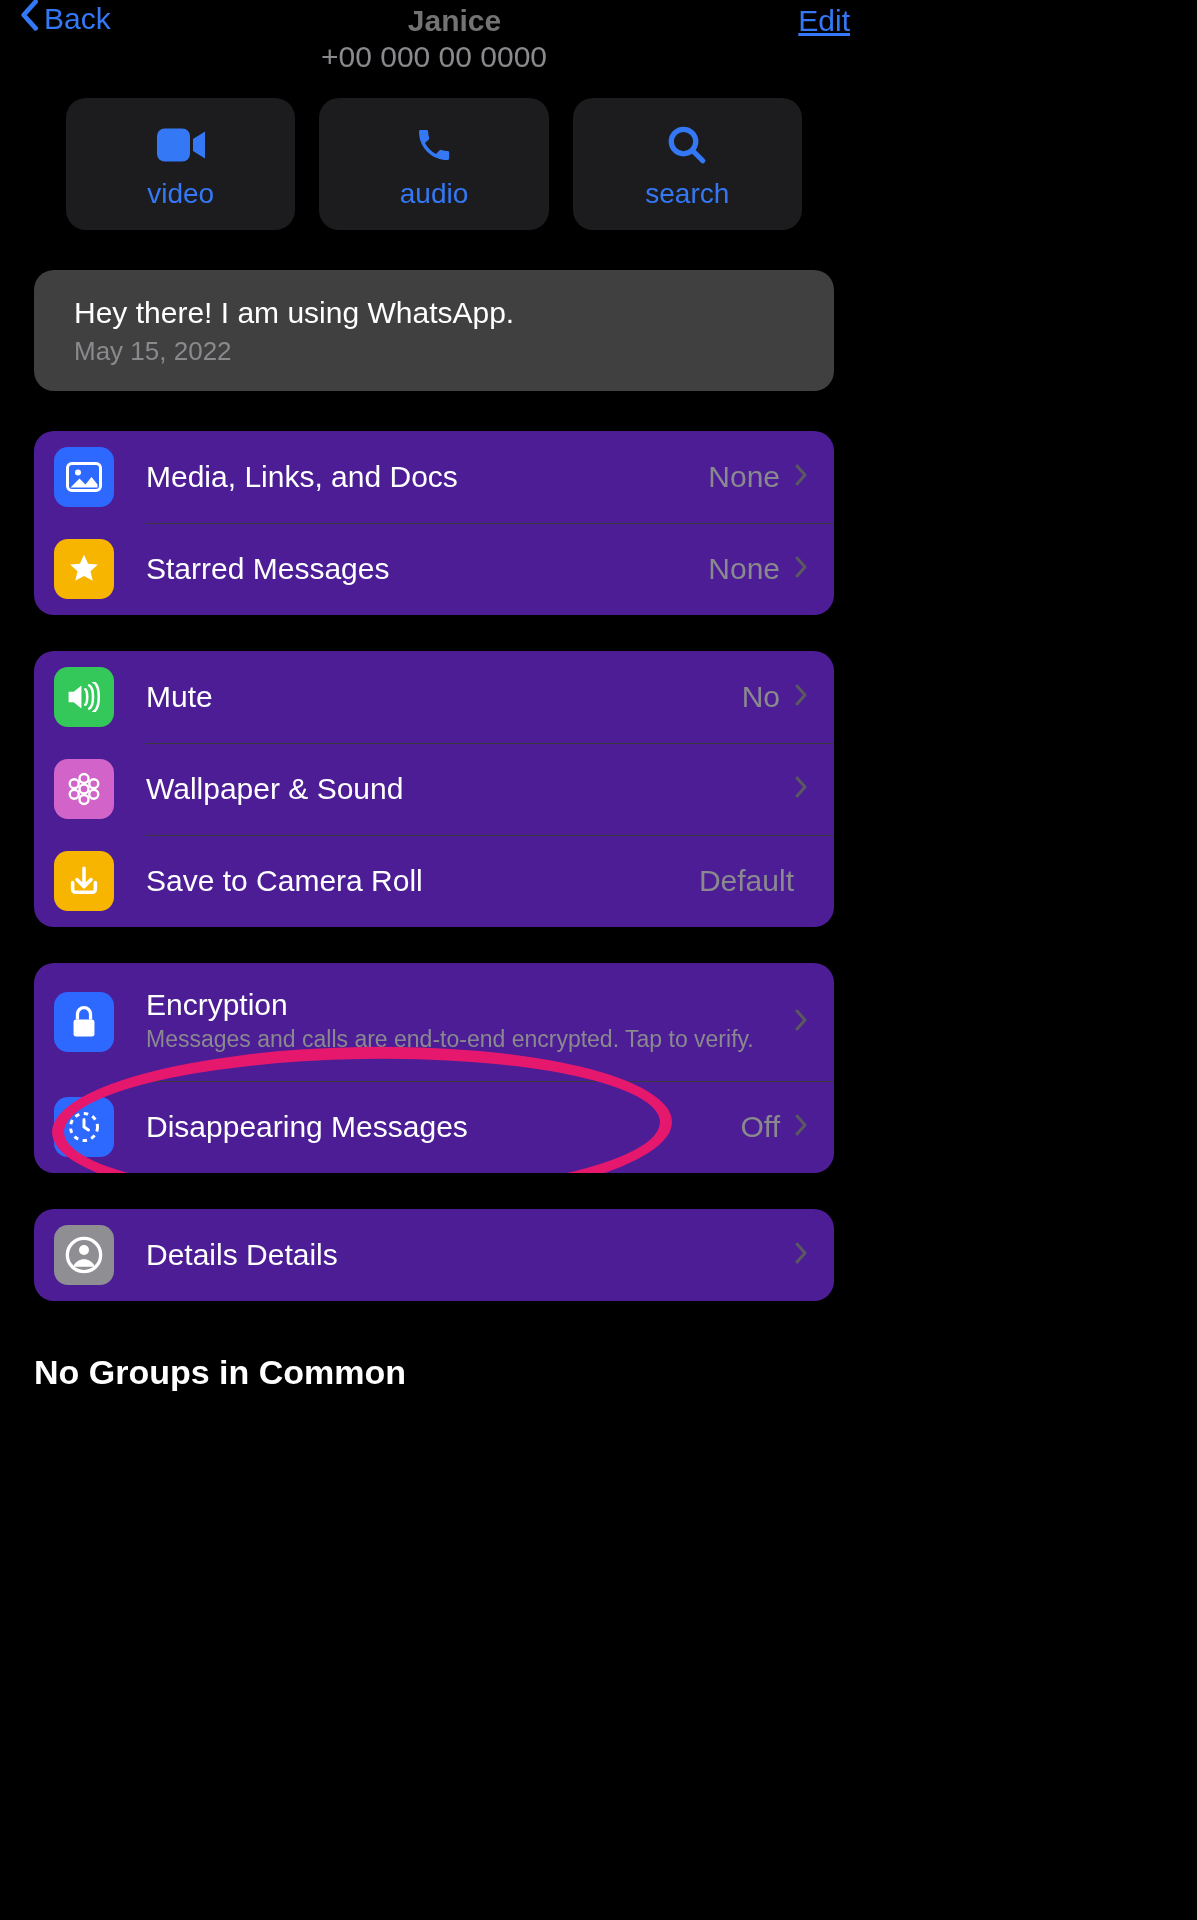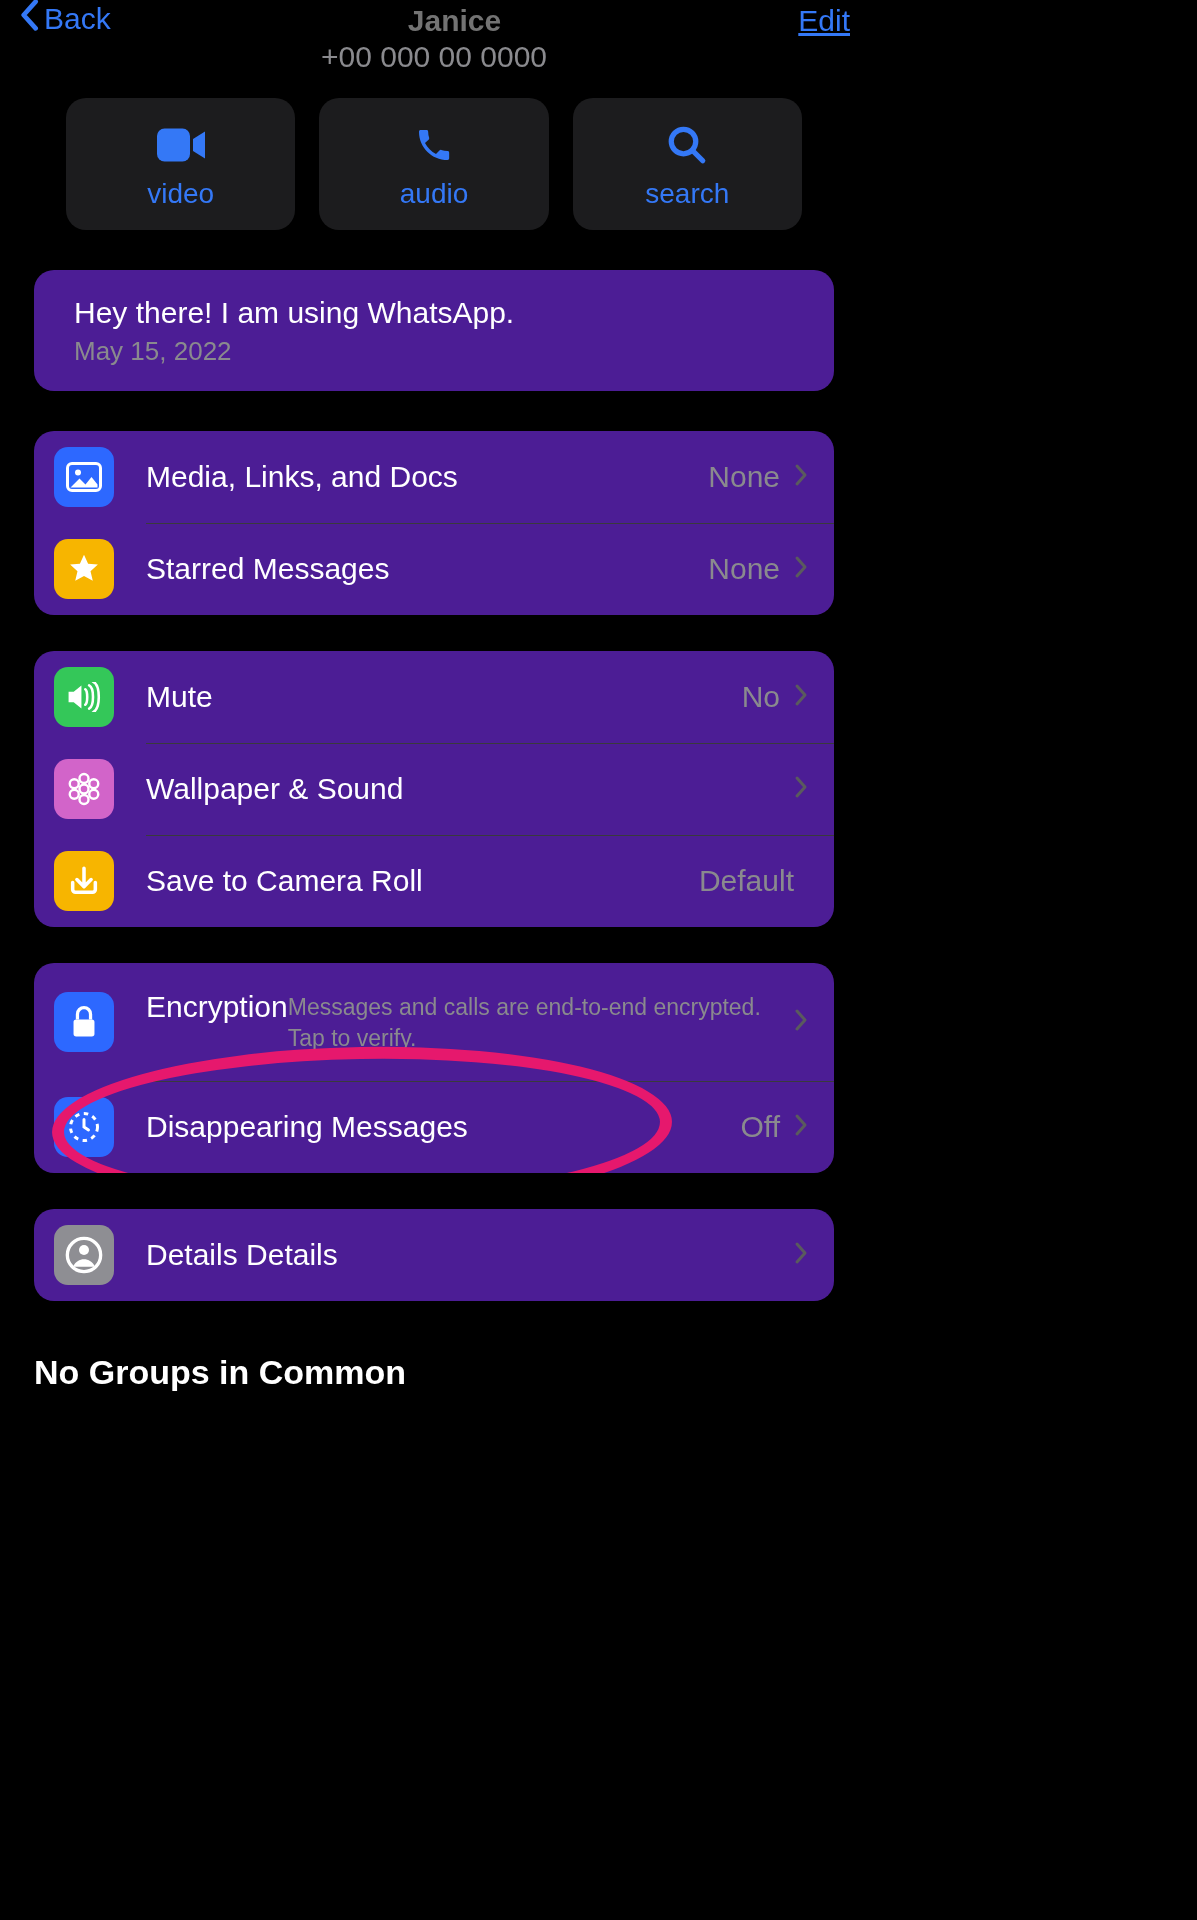--- a/index.html
+++ b/index.html
@@ -67,21 +67,21 @@
     color: #3478f6;
     font-size: 28px;
   }
   .action-icon {
     display:flex;
     align-items:center;
     justify-content:center;
     height:46px;
   }
   .status-card {
-    background: #4c1d95;
+    background: #404040;
     border-radius: 20px;
     margin: 0 34px 40px;
     padding: 26px 40px 24px;
   }
   .status-text {
     color: #fff;
     font-size: 30px;
     margin-bottom: 6px;
   }
   .status-date {
@@ -126,21 +126,21 @@
     flex: 1;
   }
   .row-sub {
     color: #8a8a8e;
     font-size: 23px;
     margin-top: 2px;
     line-height: 1.35;
   }
   .row-two {
     display:flex;
-    flex-direction:row;
+    flex-direction:column;
     flex:1;
     padding: 18px 0;
   }
   .row-title-small {
     color:#fff;
     font-size:30px;
   }
   .row-value {
     color: #8a8a8e;
     font-size: 30px;

